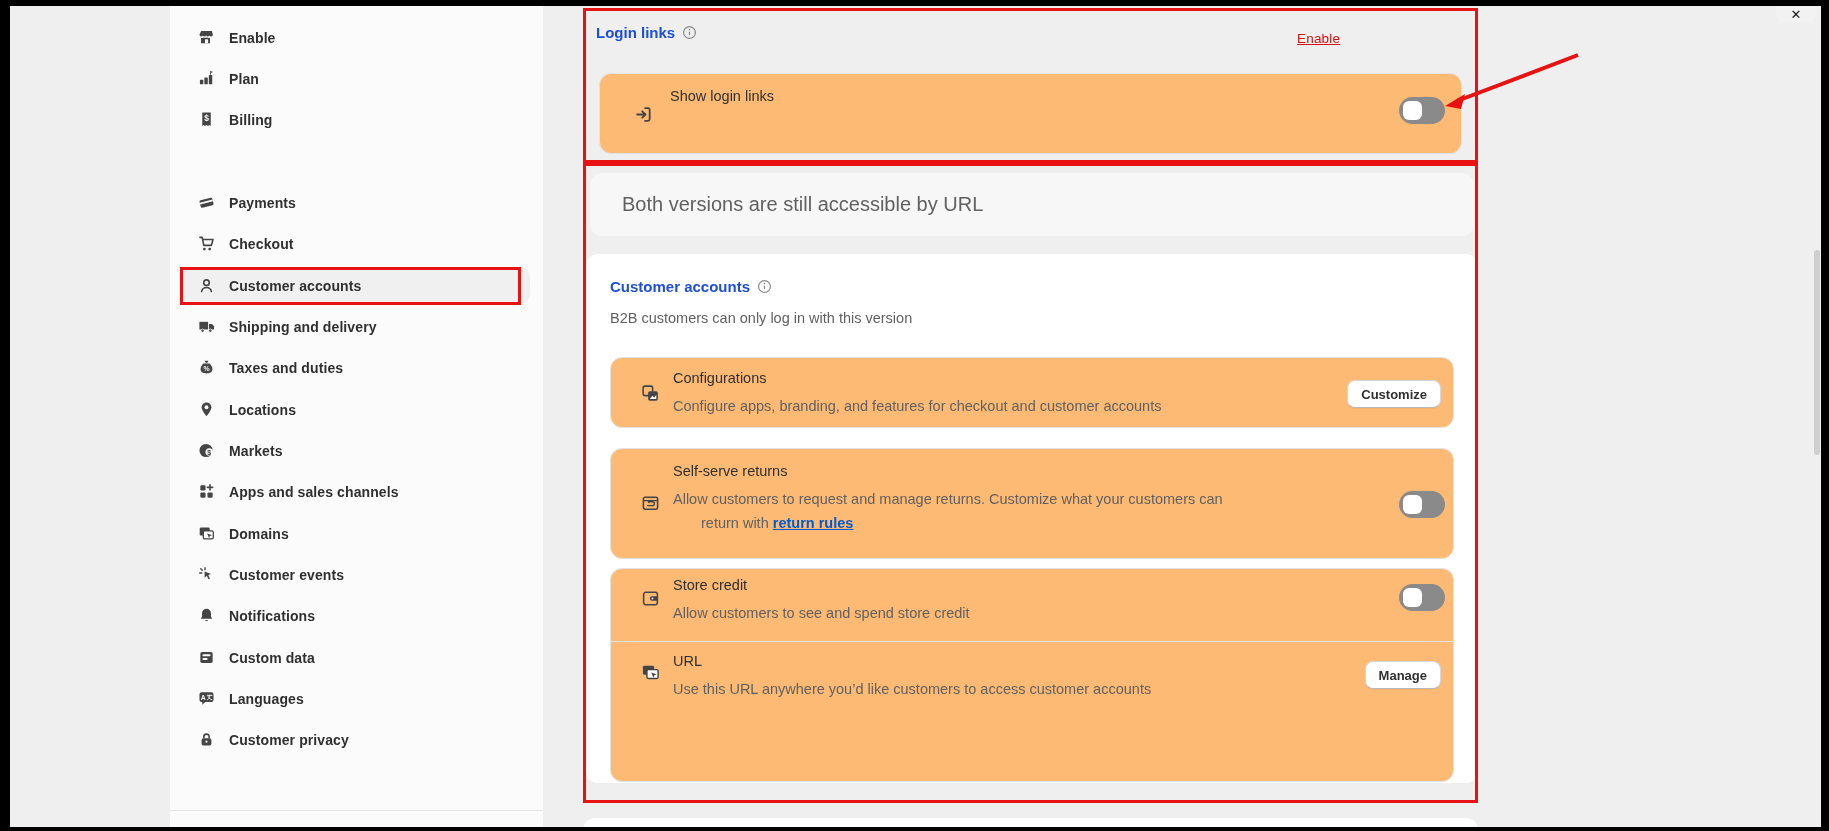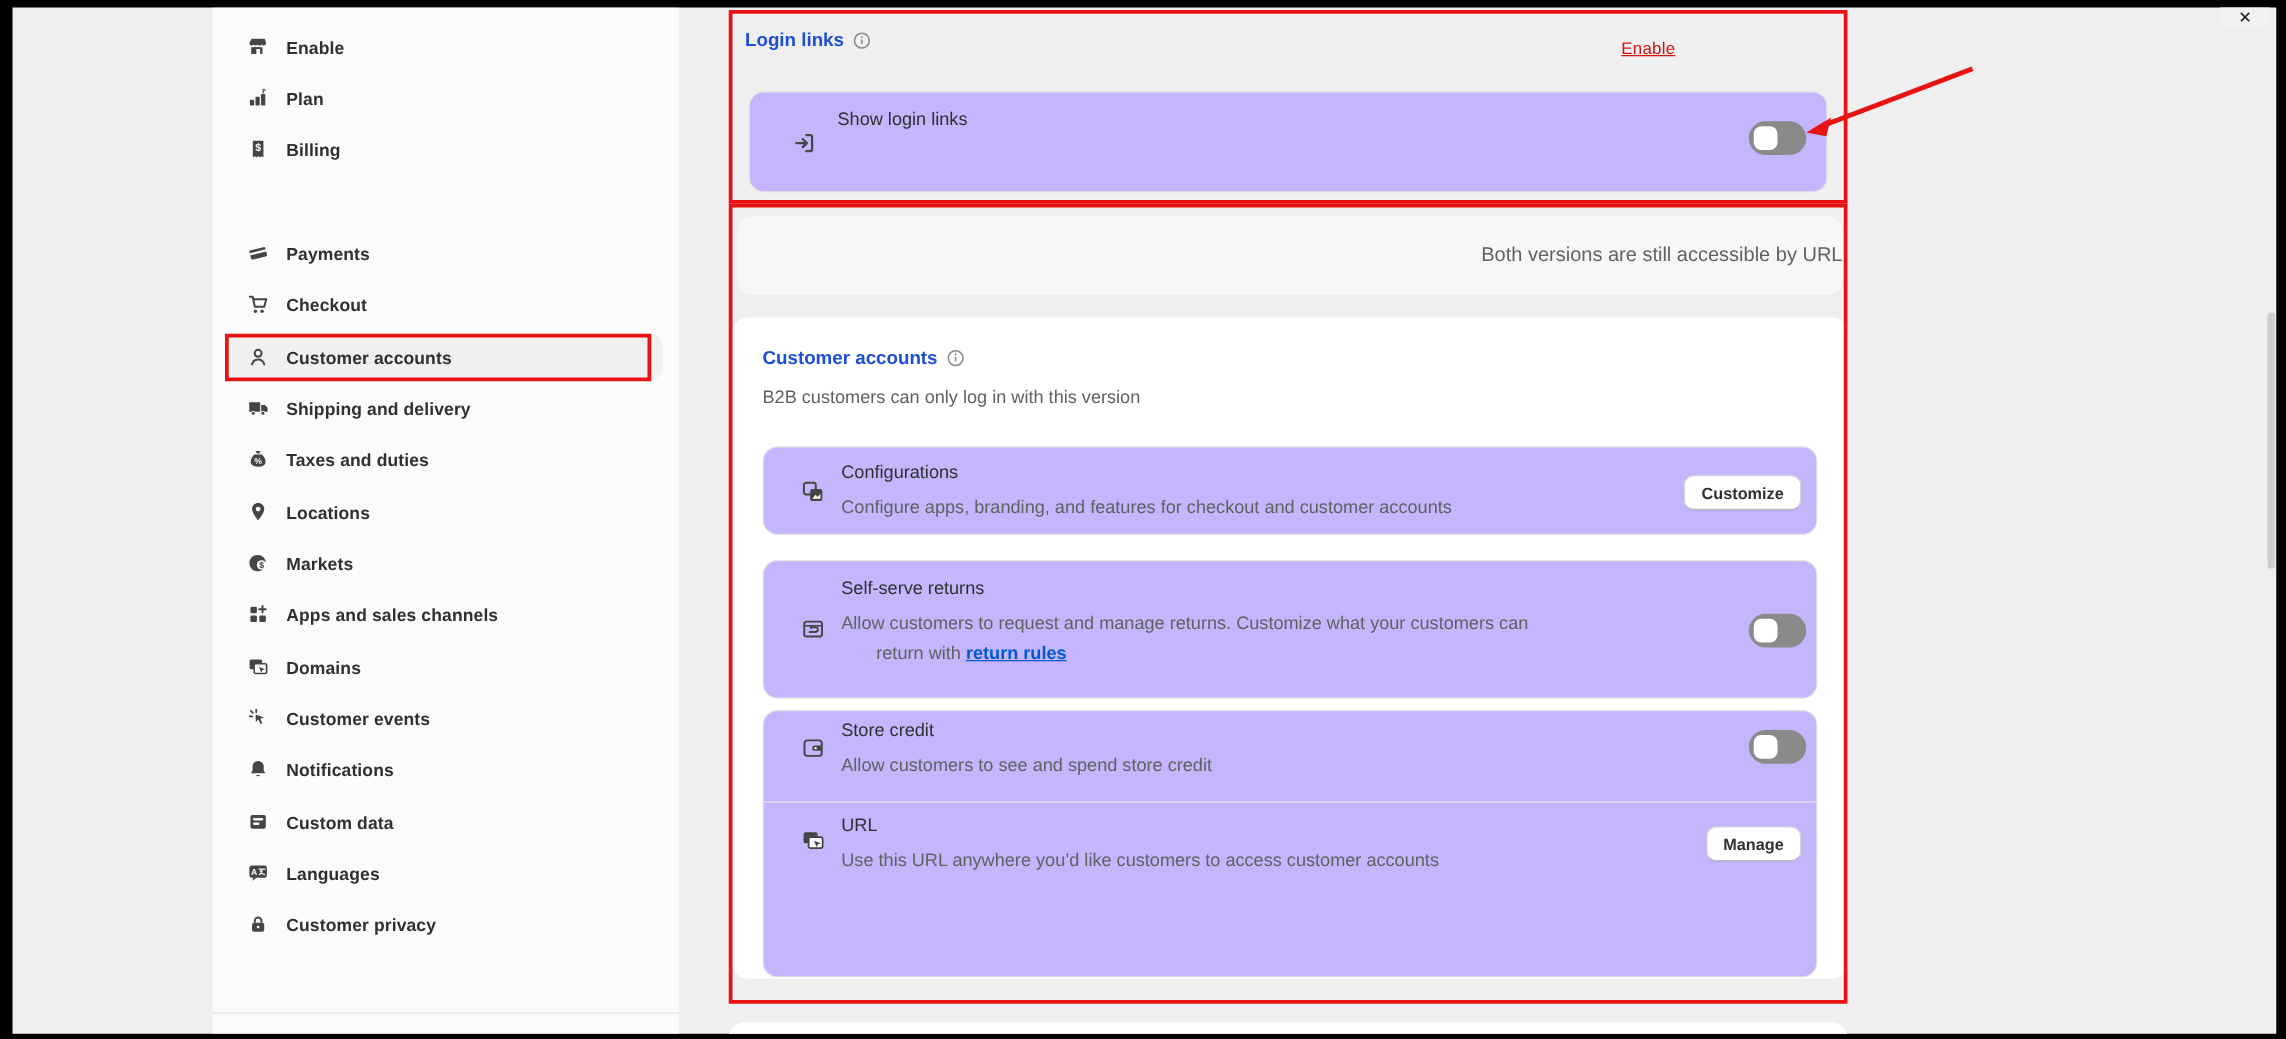--- a/index.html
+++ b/index.html
@@ -22,35 +22,35 @@
   .anno{border:3px solid #e81212;pointer-events:none;}
   #anno-side{left:170px;top:261px;width:341px;height:38px;border-width:3px;}
   #anno-box1{left:573px;top:2px;width:895px;height:155px;}
   #anno-box2{left:573px;top:157px;width:895px;height:640px;}
   #enable-label{left:1287px;top:25px;font-size:13.5px;color:#d41111;letter-spacing:.2px;text-decoration:underline;}
 
   
   .sec-title{font-size:15px;font-weight:700;color:#1d4ed8;display:flex;align-items:center;gap:7px;}
   .info svg{width:15px;height:15px;display:block;}
   .card{background:#fff;border-radius:12px;}
-  .inner-box{position:absolute;background:#c4b5fd;border:1px solid #e3e3e3;border-radius:12px;}
+  .inner-box{position:absolute;background:#fdba74;border:1px solid #e3e3e3;border-radius:12px;}
   .row-title{font-size:14.5px;font-weight:500;color:#303030;}
   .row-desc{font-size:14.5px;color:#616161;line-height:24px;}
   .rowic svg{width:19px;height:19px;display:block;}
 
   .toggle{position:absolute;width:46px;height:27px;border-radius:14px;background:#8a8a8a;cursor:pointer;}
   .toggle .knob{position:absolute;left:4px;top:4px;width:19px;height:19px;border-radius:6px;background:#fff;}
 
   .btn{position:absolute;display:flex;align-items:center;justify-content:center;height:28px;
        padding:0 13px;background:#fff;border:1px solid #d6d6d6;border-bottom-color:#b9b9b9;
        border-radius:8px;font-size:13px;font-weight:700;color:#303030;cursor:pointer;
        box-shadow:0 1px 0 rgba(0,0,0,.04);}
 
   #banner{left:580px;top:167px;width:884px;height:63px;background:#f7f7f7;border-radius:12px;
-          display:flex;align-items:center;padding-left:32px;font-size:16px;color:#616161;justify-content:flex-end;}
+          display:flex;align-items:center;padding-left:32px;font-size:20px;color:#616161;}
 
   .link{color:#005bd3;text-decoration:underline;font-weight:600;cursor:pointer;}
 
   #next-card{left:573px;top:812px;width:895px;height:30px;background:#fff;border-radius:12px 12px 0 0;}
 
   #close-btn{left:1766px;top:-10px;width:40px;height:26px;background:#f2f2f2;border-radius:8px;
              display:flex;align-items:flex-end;justify-content:center;font-size:13px;color:#1a1a1a;cursor:pointer;}
   #scroll-thumb{left:1804px;top:244px;width:6px;height:205px;background:#cfcfcf;border-radius:3px;}
 
   .divline{position:absolute;height:1px;background:#e3e3e3;}

